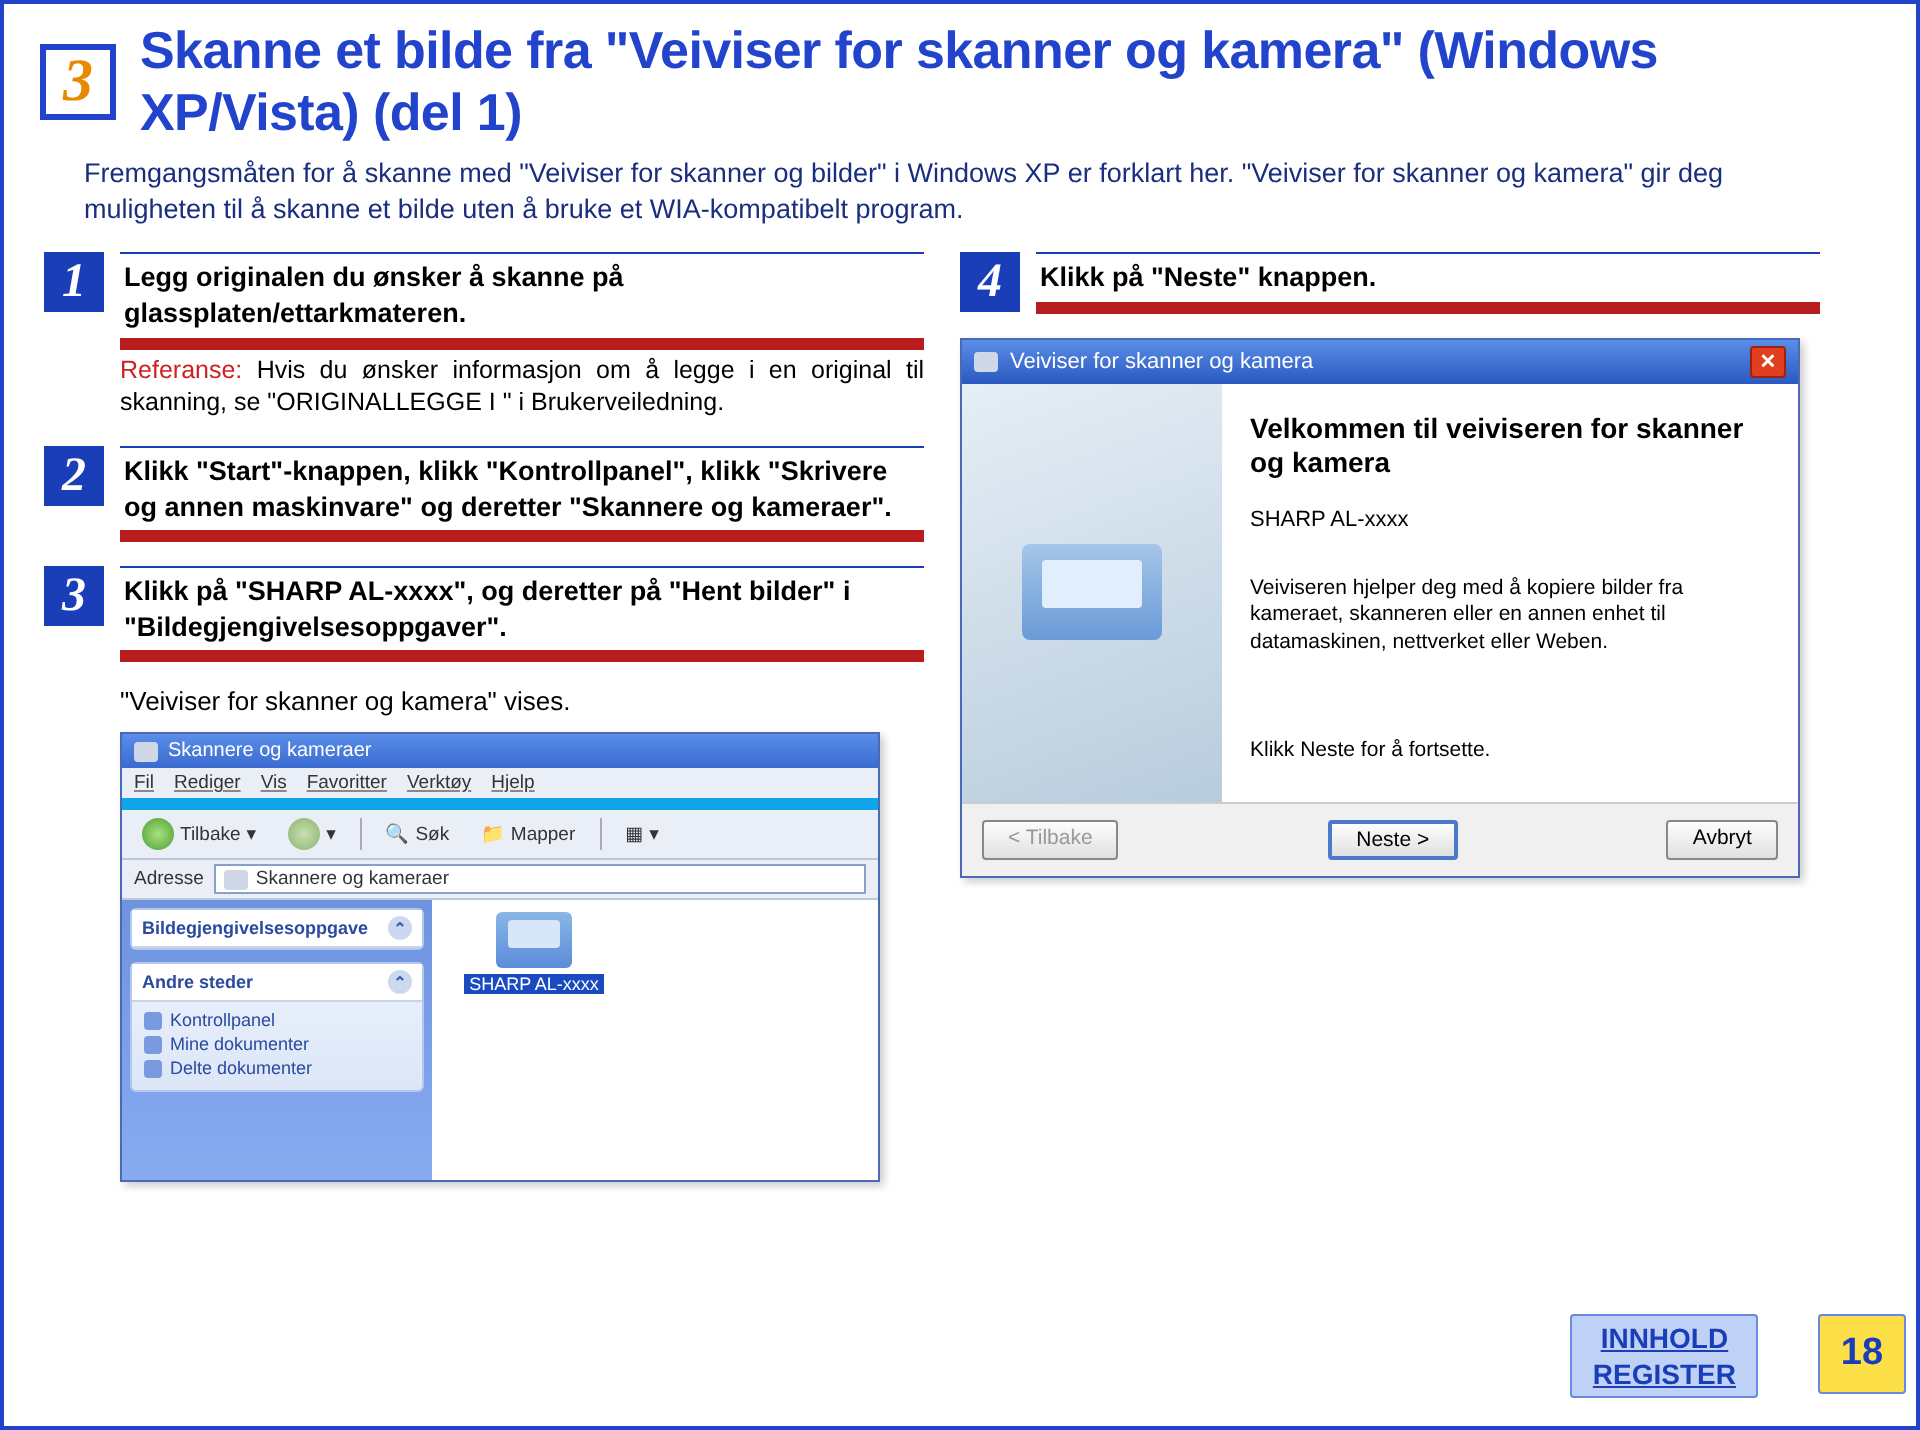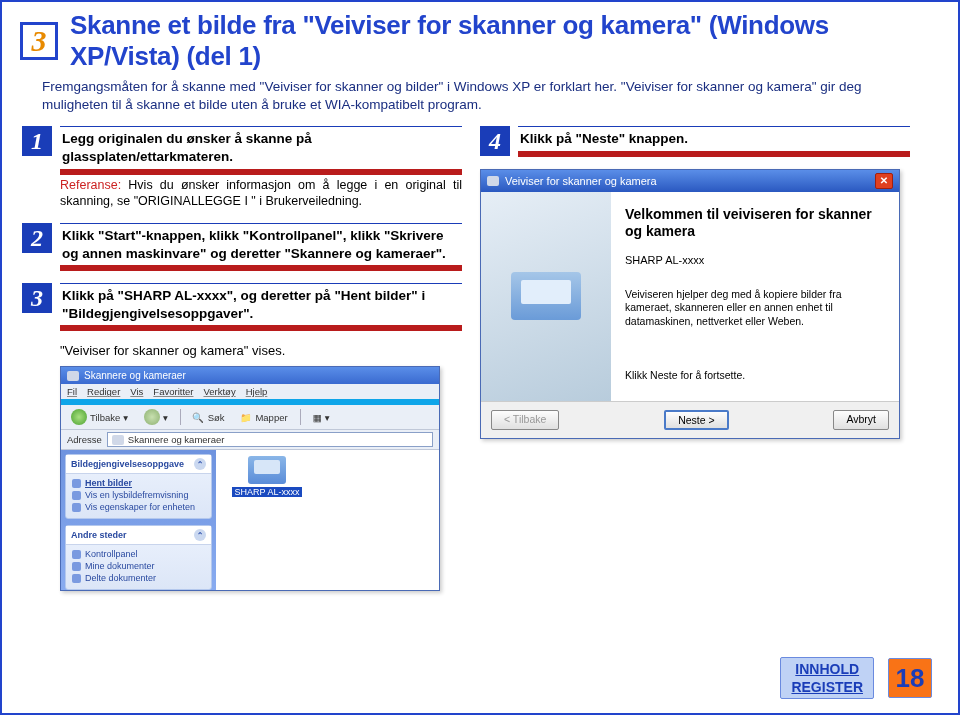--- a/index.html
+++ b/index.html
@@ -327,52 +327,52 @@
     border:1px solid #888;
     border-radius:2px;
     color:#000;
   }
   .wiz-btn.disabled { color:#999; }
   .wiz-btn.primary { border:2px solid #4a7ac8; }
 
   
   .bottom-nav {
     position:absolute;
-    right: 26px;
+    right: 5px;
     bottom: 14px;
     display:flex;
-    align-items:center;
     gap: 14px;
   }
   .nav-stack {
     background:#bfd2f5;
     border:1px solid #6a8adf;
     border-radius:2px;
     padding: 3px 10px;
     display:flex;
     flex-direction:column;
     align-items:center;
     gap:2px;
   }
   .nav-link {
     color:#1a3db8;
     font-size:14px;
     font-weight:bold;
     text-decoration: underline;
     cursor:pointer;
   }
   .page-num {
-    background:#f97316;
+    background:#fde047;
     border:1px solid #6a8adf;
     border-radius:2px;
     width:44px; height:40px;
     display:flex; align-items:center; justify-content:center;
     color:#1a3db8;
-    font-size:26px;
+    font-size:19px;
     font-weight:bold;
+    margin-left:16px;
   }
 </style>
 </head>
 <body>
 
 <div class="header-row">
   <div class="big-step-badge">3</div>
   <div class="main-title">Skanne et bilde fra "Veiviser for skanner og kamera" (Windows XP/Vista) (del 1)</div>
 </div>
 
@@ -446,34 +446,20 @@
           <span>Skannere og kameraer</span>
         </div>
       </div>
       <div class="explorer-body">
         <div class="explorer-side">
           <div class="side-panel">
             <div class="side-panel-h">
               <span>Bildegjengivelsesoppgave</span>
               <span class="chev">⌃</span>
             </div>
-            <ul>
-              <li class="sel">
-                  <span class="sq"></span>
-                  <span>Hent bilder</span>
-                </li>
-              <li>
-                  <span class="sq"></span>
-                  <span>Vis en lysbildefremvisning</span>
-                </li>
-              <li>
-                  <span class="sq"></span>
-                  <span>Vis egenskaper for enheten</span>
-                </li>
-            </ul>
           </div>
           <div class="side-panel">
             <div class="side-panel-h">
               <span>Andre steder</span>
               <span class="chev">⌃</span>
             </div>
             <ul>
               <li>
                   <span class="sq"></span>
                   <span>Kontrollpanel</span>

